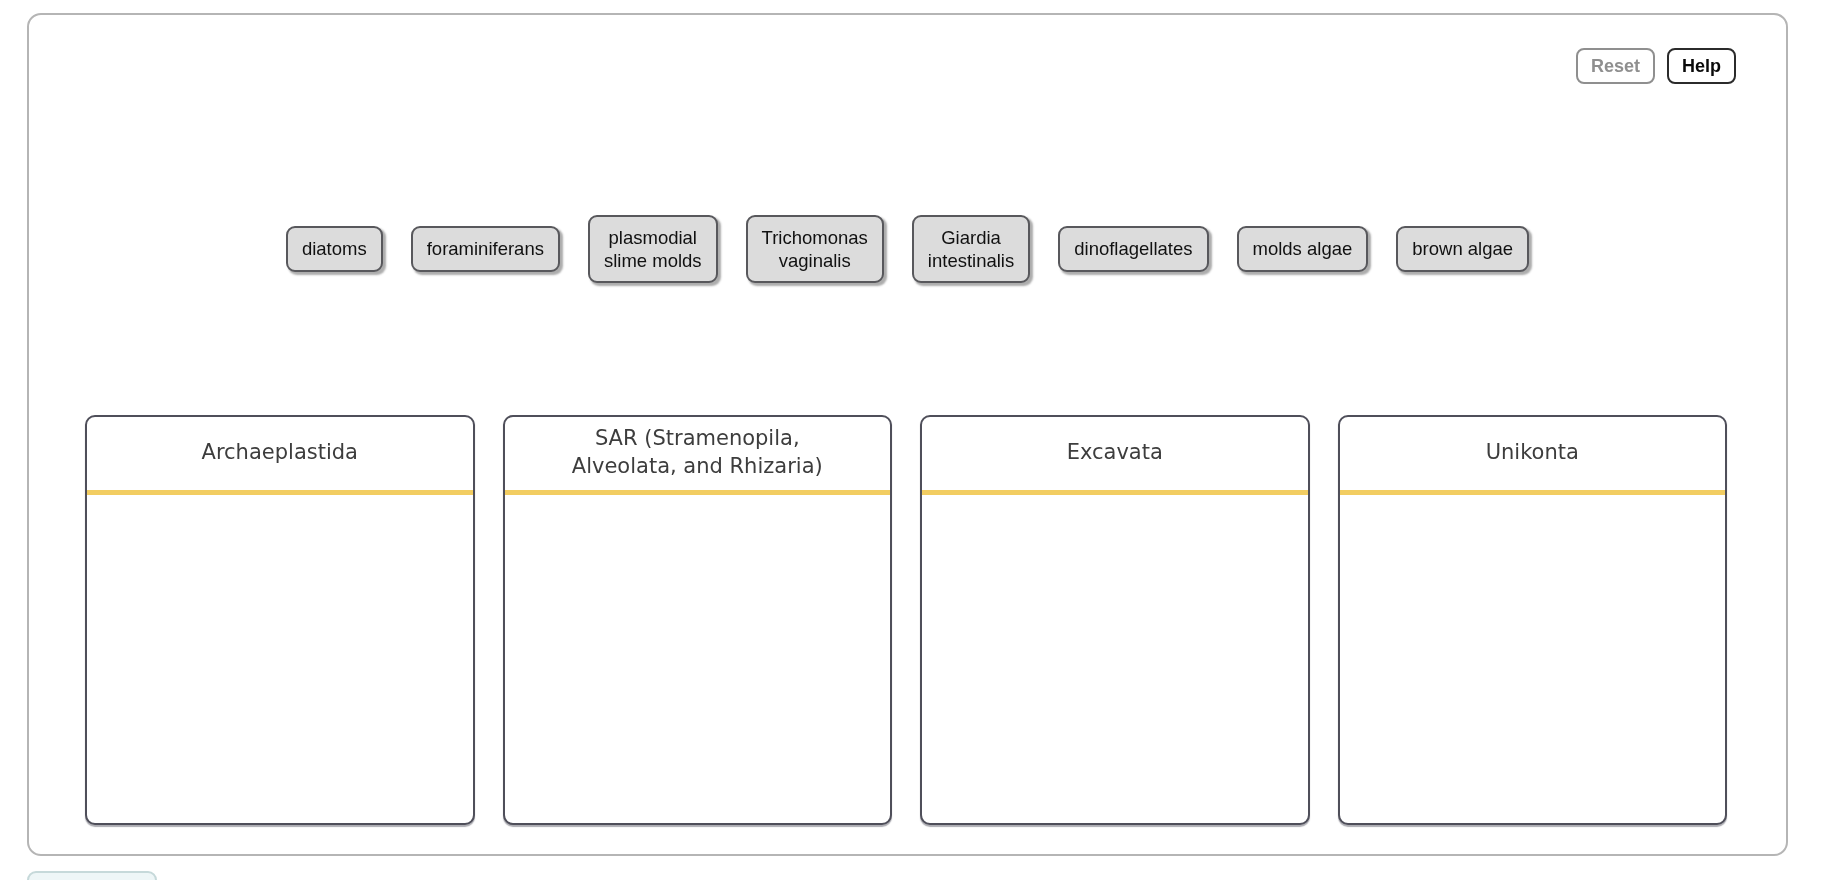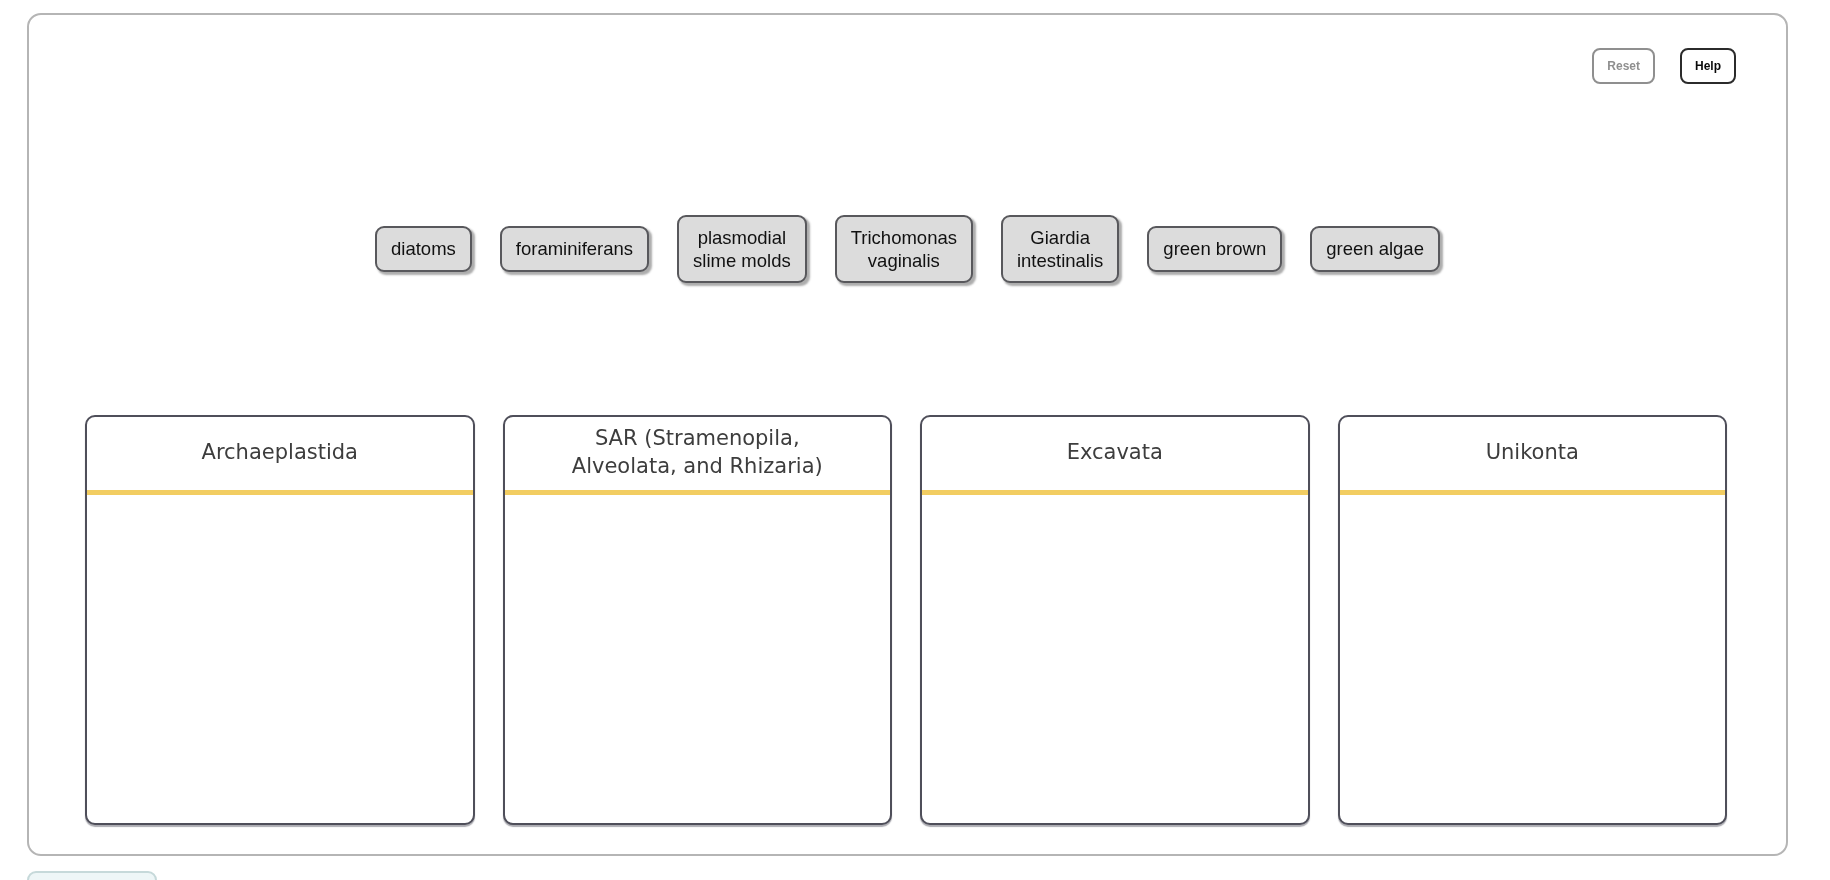--- a/index.html
+++ b/index.html
@@ -28,21 +28,21 @@
   }
   
   .btn {
     position: absolute;
     top: 33px;
     height: 36px;
     padding: 0 13px;
     display: inline-flex;
     align-items: center;
     justify-content: center;
-    font-size: 12px;
+    font-size: 18px;
     font-weight: bold;
     background: #ffffff;
     border-radius: 8px;
     box-sizing: border-box;
     cursor: pointer;
     font-family: "Liberation Sans", sans-serif;
   }
   .btn-reset {
     right: 131px;
     color: #8f8f8f;
@@ -144,22 +144,23 @@
 
     <div class="chip-tray">
       <div class="chip">diatoms</div>
       <div class="chip">foraminiferans</div>
       <div class="chip">plasmodial
 slime molds</div>
       <div class="chip italic">Trichomonas
 vaginalis</div>
       <div class="chip italic">Giardia
 intestinalis</div>
-      <div class="chip">green brown</div>
-      <div class="chip">green algae</div>
+      <div class="chip">dinoflagellates</div>
+      <div class="chip">molds algae</div>
+      <div class="chip">brown algae</div>
     </div>
 
     <div class="bins-row">
       <div class="bin">
         <div class="bin-header">Archaeplastida</div>
         <div class="bin-body"></div>
       </div>
       <div class="bin">
         <div class="bin-header">SAR (Stramenopila,
 Alveolata, and Rhizaria)</div>

